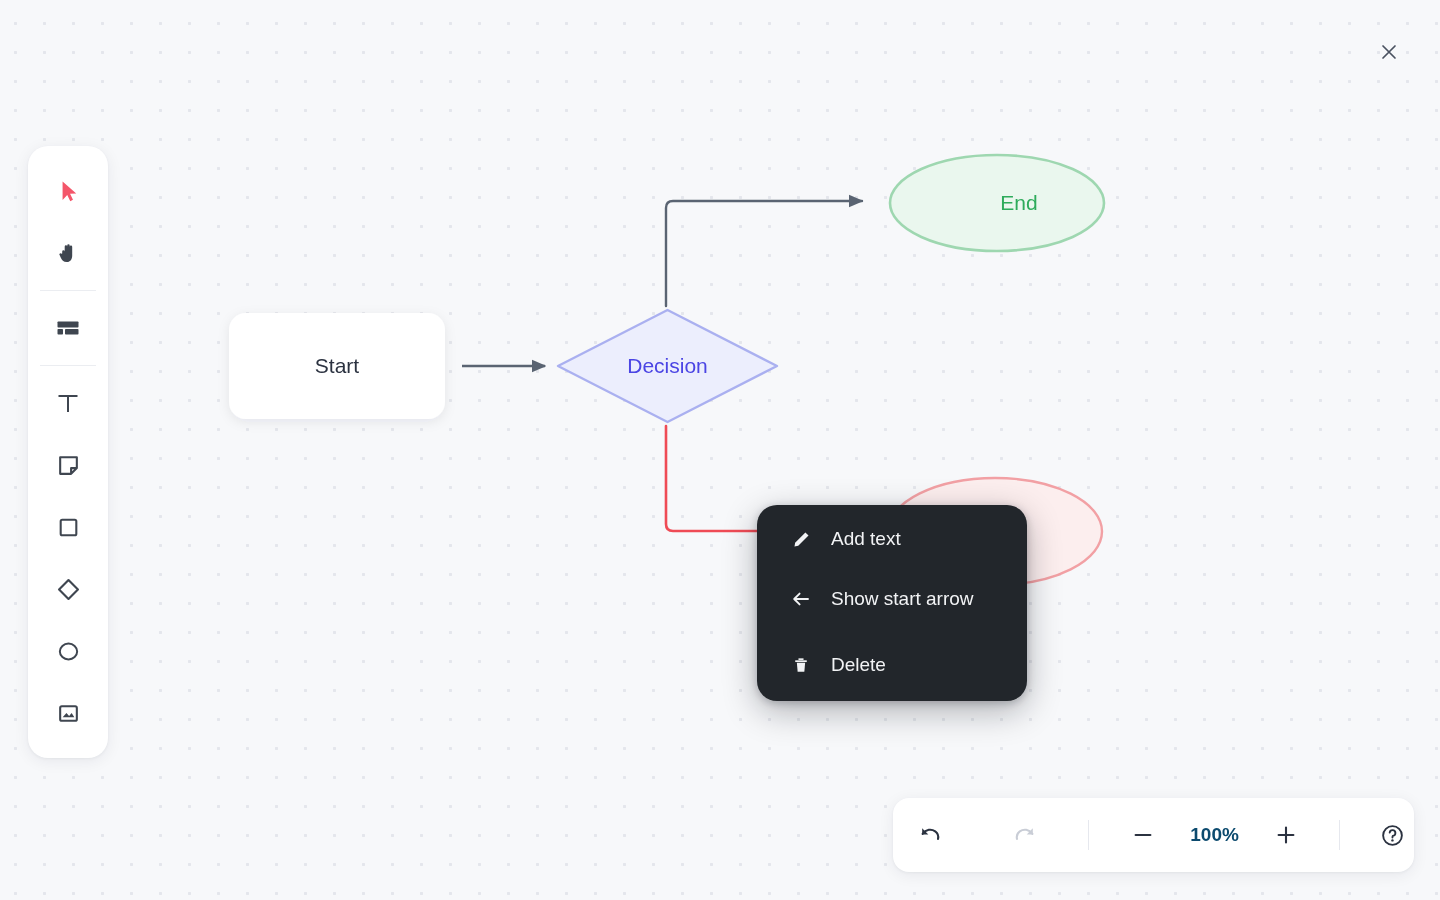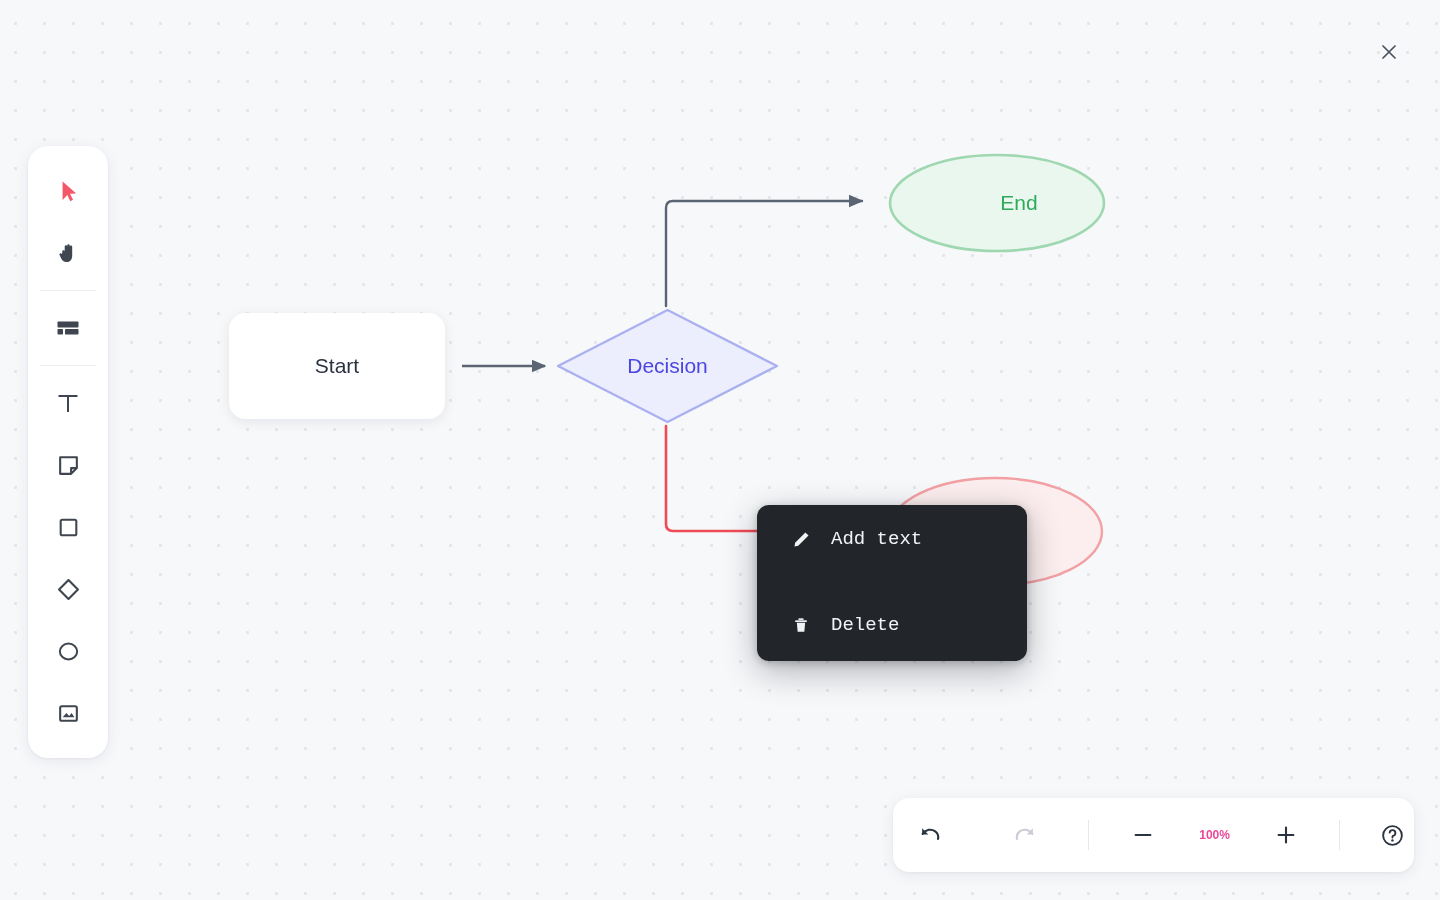--- a/index.html
+++ b/index.html
@@ -106,25 +106,24 @@
     flex: none;
   }
 
   
   #context-menu {
     position: absolute;
     left: 757px;
     top: 505px;
     width: 270px;
     background: #22262b;
-    border-radius: 12px;
+    border-radius: 20px;
     box-shadow: 0 10px 34px rgba(10,14,22,0.30), 0 2px 8px rgba(10,14,22,0.22);
     padding: 14px 0 16px 0;
     z-index: 30;
-    font-family: Liberation Mono, monospace;
   }
   .menu-item {
     display: flex;
     align-items: center;
     height: 40px;
     padding: 0 0 0 34px;
     cursor: pointer;
     color: #f2f3f5;
     font-size: 19px;
     gap: 20px;
@@ -173,23 +172,23 @@
     color: #2b3240;
   }
   .bt-btn.disabled { color: #c9cdd6; cursor: default; }
   .bt-sep {
     width: 1px;
     height: 30px;
     background: #e6e8ee;
     flex: none;
   }
   #zoom-level {
-    font-size: 12px;
+    font-size: 19px;
     font-weight: bold;
-    color: #ec4899;
+    color: #0c4a6e;
     min-width: 58px;
     text-align: center;
     user-select: none;
   }
 </style>
 </head>
 <body>
 
 <div id="canvas">
 
@@ -322,20 +321,28 @@
     <span class="mi-icon">
       <svg width="19" height="19" viewBox="0 0 20 20">
         <path d="M 14.1 2.6 L 17.4 5.9 L 6.6 16.7 L 2.6 17.4 L 3.3 13.4 Z" fill="currentColor"></path>
       </svg>
     </span>
     <span>Add text</span>
   </button>
 
   <div class="menu-gap-lg"></div>
 
+  <button class="menu-item">
+    <span class="mi-icon">
+      <svg width="20" height="20" viewBox="0 0 20 20">
+        <path d="M 17 10 L 3.4 10 M 8.6 4.6 L 3.2 10 L 8.6 15.4" stroke="currentColor" stroke-width="1.9" fill="none" stroke-linecap="round" stroke-linejoin="round"></path>
+      </svg>
+    </span>
+    <span>Show start arrow</span>
+  </button>
 
   <div class="menu-gap-sm" style="height:6px"></div>
 
 
   <div class="menu-gap-lg"></div>
 
   <button class="menu-item">
     <span class="mi-icon">
       <svg width="18" height="18" viewBox="0 0 20 20">
         <path d="M 7.2 2.6 L 12.8 2.6 L 12.8 4.4 L 7.2 4.4 Z" fill="currentColor"></path>

